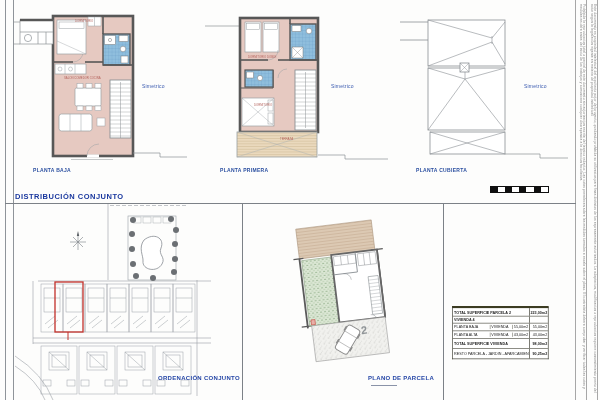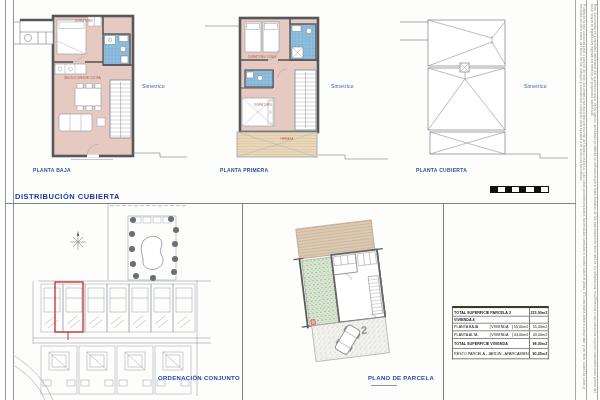--- a/index.html
+++ b/index.html
@@ -206,21 +206,21 @@
   <div class="slab" style="left:524px;top:83px">Simetrico</div>
 
   <div class="rlabel" style="left:75px;top:20px">DORMITORIO</div>
   <div class="rlabel" style="left:64px;top:77px">SALON COMEDOR COCINA</div>
   <div class="rlabel" style="left:248px;top:56px">DORMITORIO DOBLE</div>
   <div class="rlabel" style="left:254px;top:104px">DORMITORIO</div>
   <div class="rlabel" style="left:280px;top:138px">TERRAZA</div>
 
   <div class="scalebar"></div>
 
-  <div class="title" style="left:15px;top:192px">DISTRIBUCIÓN  CUBIERTA</div>
+  <div class="title" style="left:15px;top:192px">DISTRIBUCIÓN  CONJUNTO</div>
 
   <svg class="abs" style="left:13px;top:204px" width="229" height="196" viewBox="0 0 229 196">
     <g stroke="#9aa0a6" stroke-width="0.6" fill="none">
       <line x1="97" y1="1.5" x2="174" y2="1.5" stroke-dasharray="4 2"></line>
       <rect x="115" y="12" width="48" height="64"></rect>
       <rect x="120" y="13" width="8" height="6" stroke-width="0.4"></rect>
       <rect x="130" y="13" width="8" height="6" stroke-width="0.4"></rect>
       <rect x="140" y="13" width="8" height="6" stroke-width="0.4"></rect>
       <rect x="150" y="13" width="8" height="6" stroke-width="0.4"></rect>
       <path d="M131,36c10,-8 21,-2 17,8c-3,7 5,9 1,16c-5,9 -20,6 -19,-3c0.5,-5 -5,-13 1,-21z" fill="#ffffff" stroke="#868c92" stroke-width="0.8"></path>

